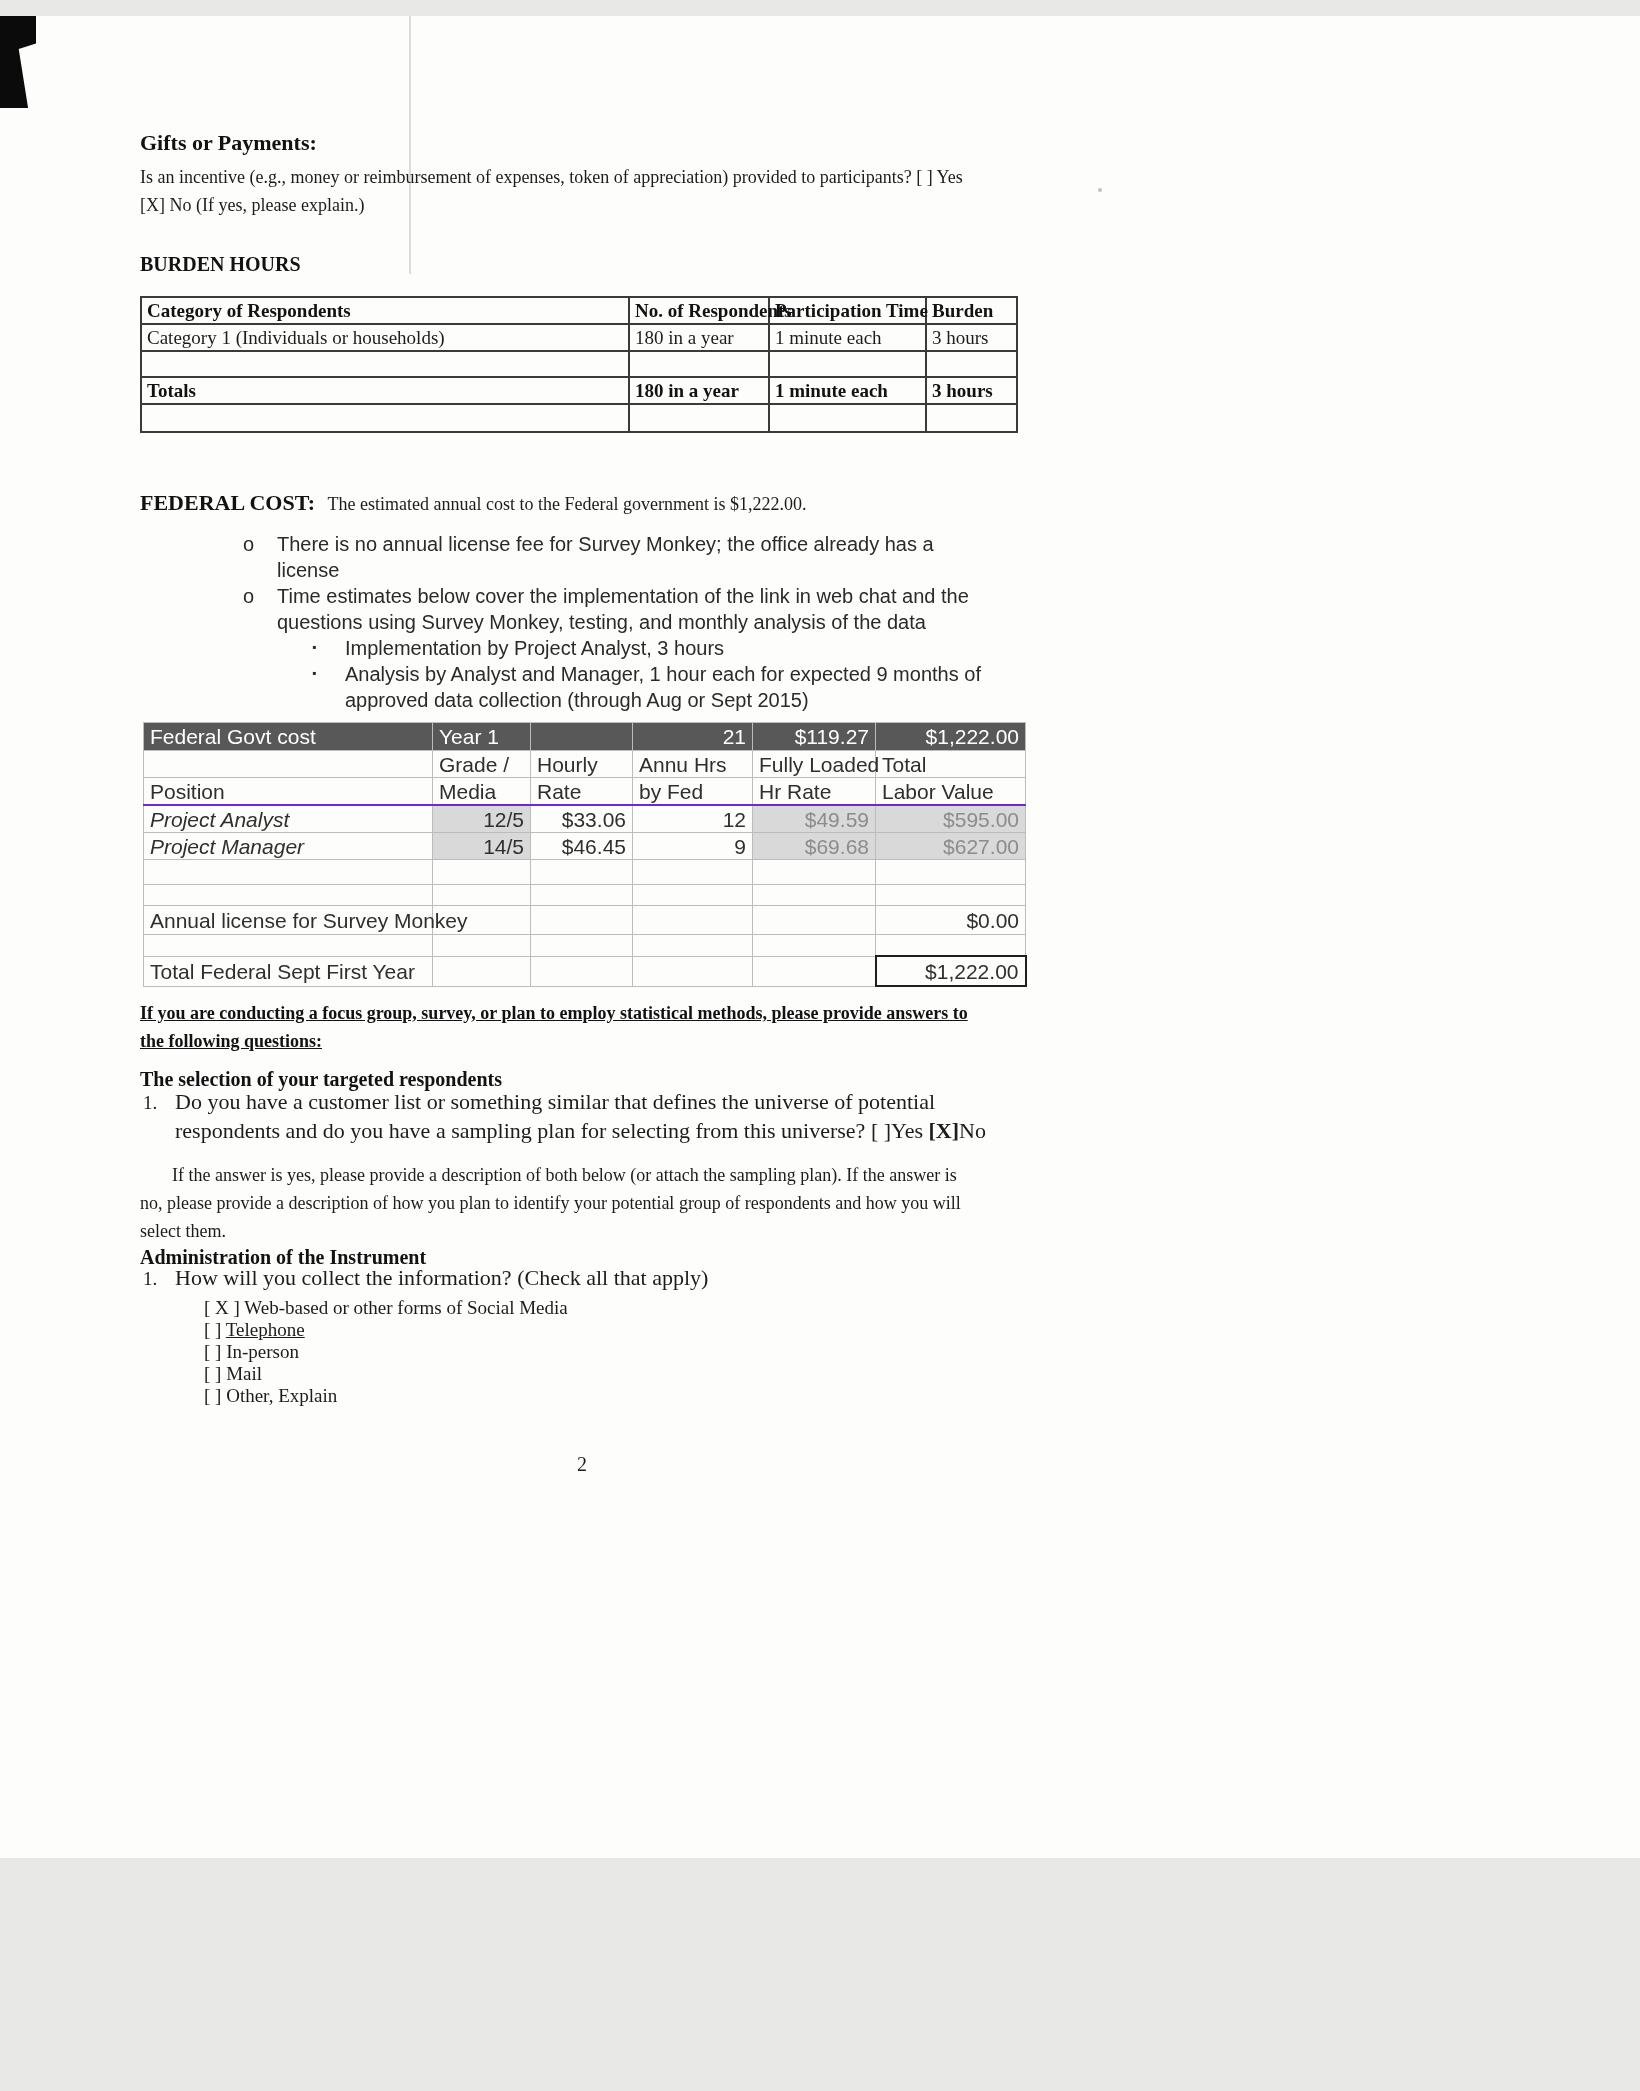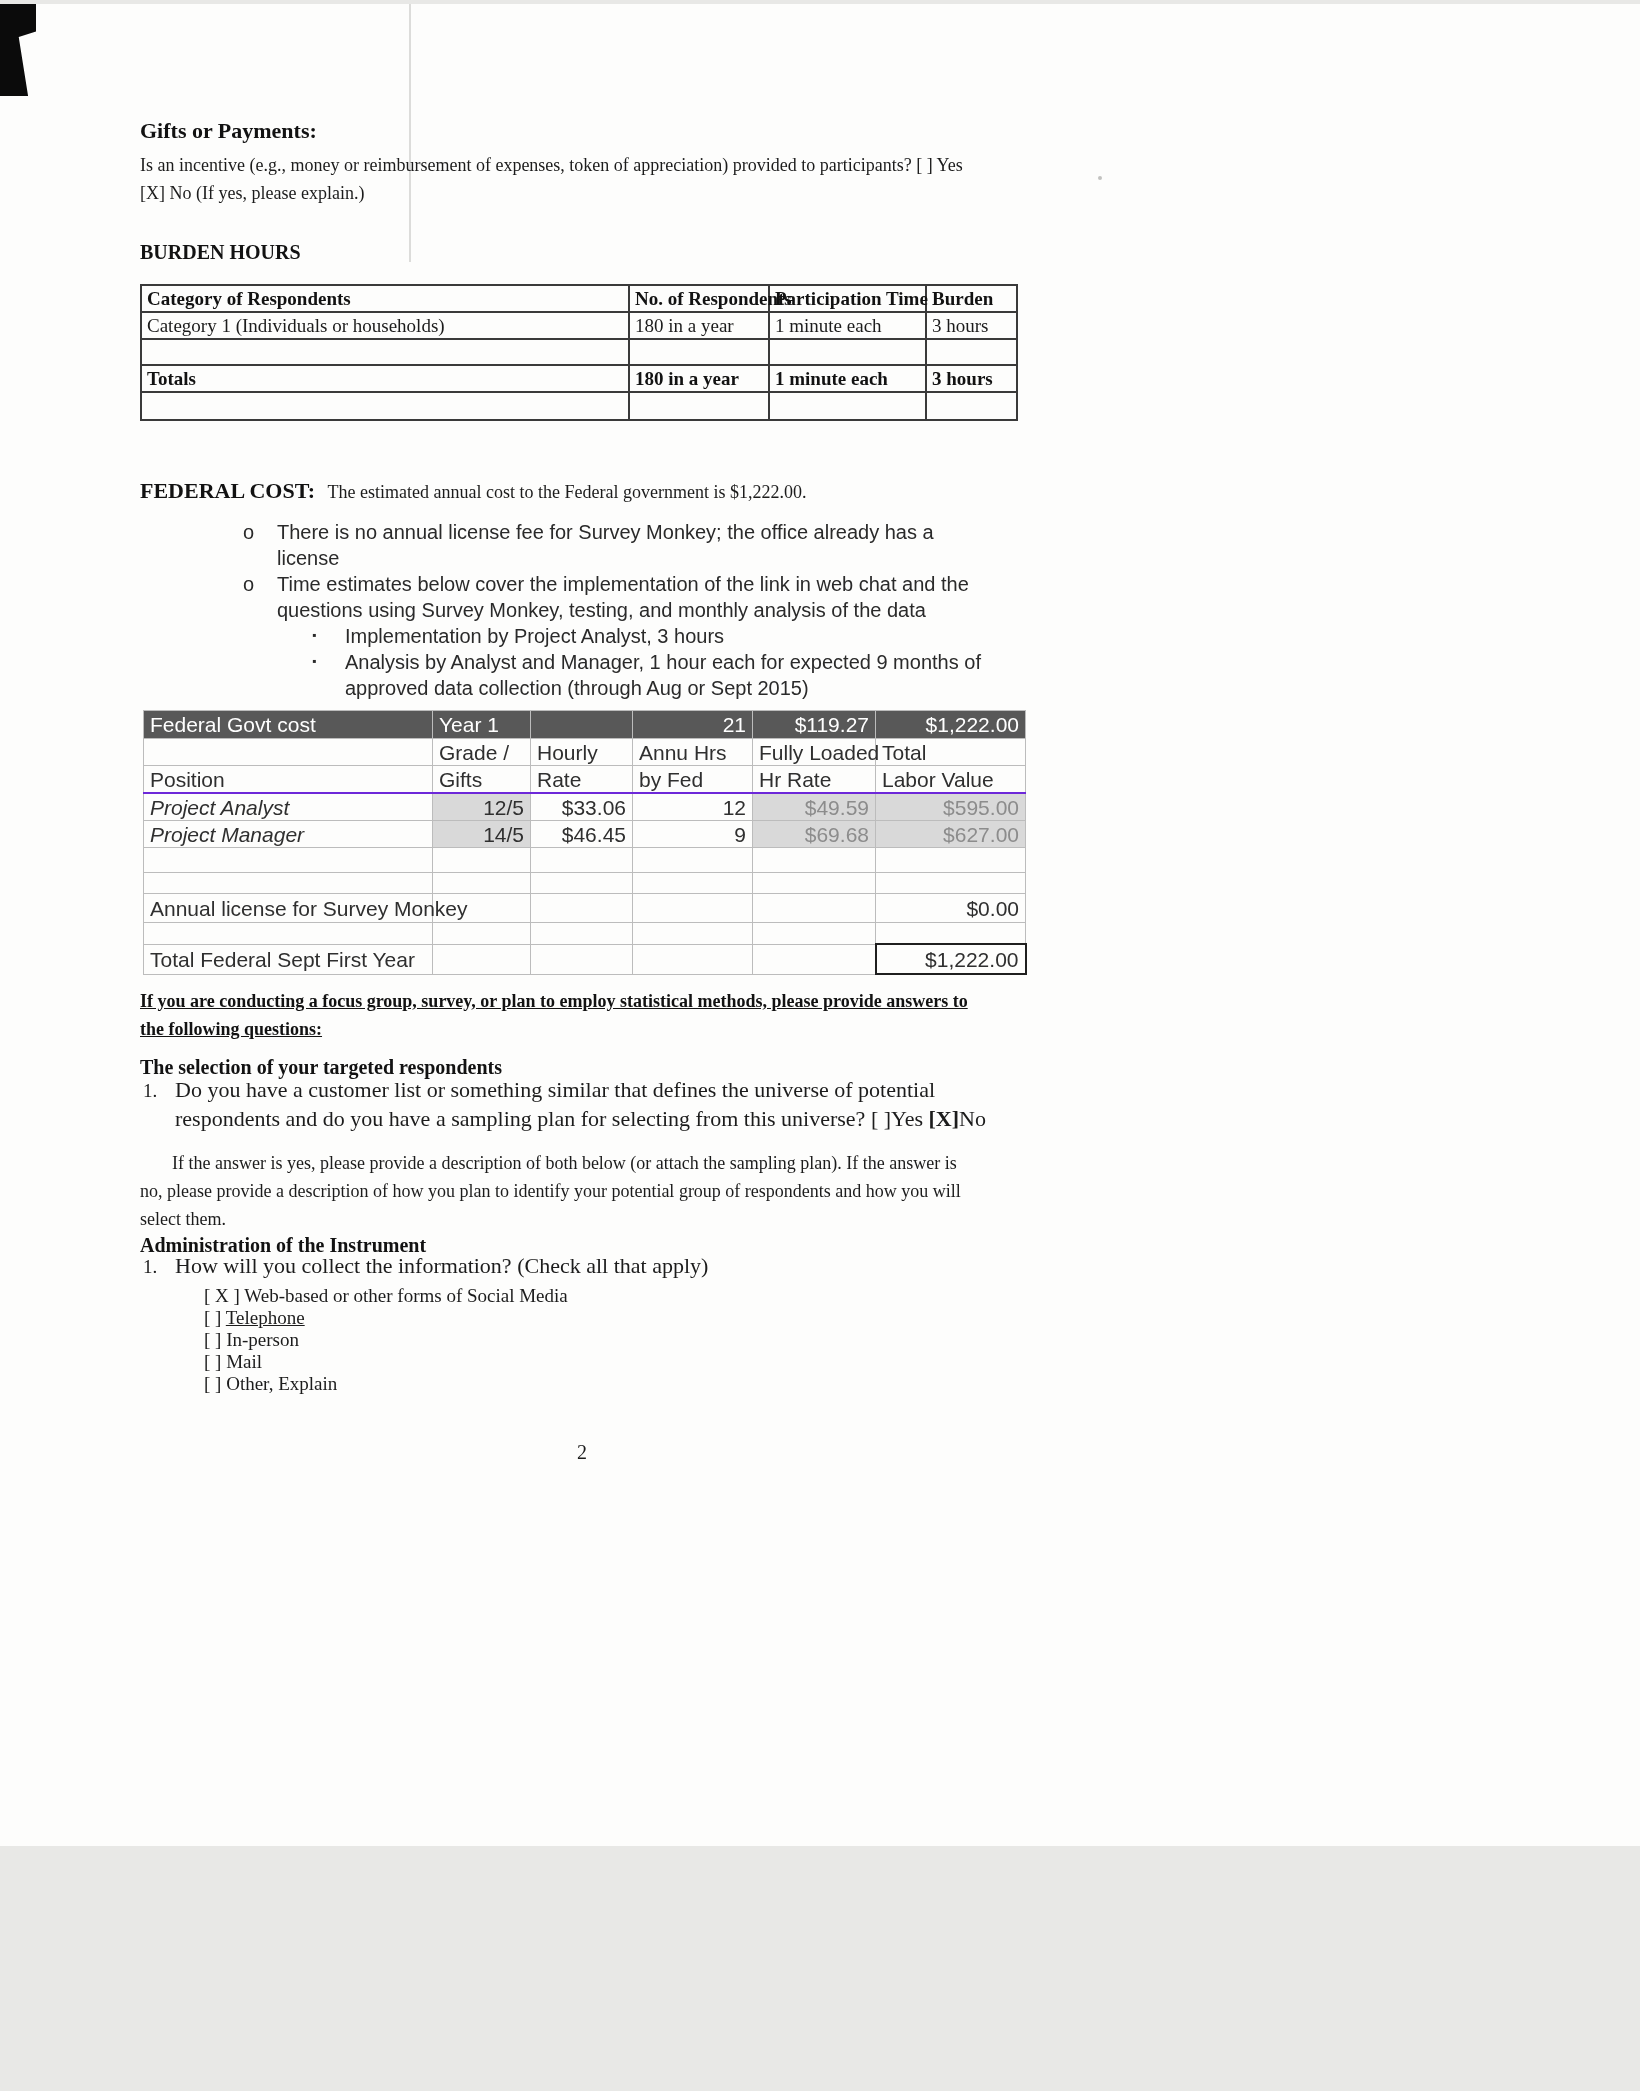--- a/index.html
+++ b/index.html
@@ -1,17 +1,17 @@
 <!DOCTYPE html>
 <html><head>
 <meta charset="utf-8">
 <style>
   html,body { margin:0; padding:0; background:#e8e8e6; }
   .page {
-    position:relative; width:1640px; height:1842px; margin:4px auto;
+    position:relative; width:1640px; height:1842px; margin:16px auto;
     background:#fdfdfc; overflow:hidden; color:#1c1c1c;
     font-family:"Liberation Serif", serif;
   }
   .abs { position:absolute; white-space:nowrap; }
 
   
   .mark-top-left { position:absolute; left:0; top:0; width:36px; height:92px; background:#0b0b0b;
     clip-path:polygon(0 0,100% 0,100% 30%,52% 36%,78% 100%,0 100%); }
   .mark-bottom-left { position:absolute; left:0; top:1986px; width:28px; height:105px; background:#0b0b0b;
     clip-path:polygon(0 0,58% 0,100% 100%,0 100%); }
@@ -178,21 +178,21 @@
     <tr>
       <td></td>
       <td>Grade /</td>
       <td>Hourly</td>
       <td>Annu Hrs</td>
       <td>Fully Loaded</td>
       <td>Total</td>
     </tr>
     <tr class="t2-head2">
       <td>Position</td>
-      <td>Gifts</td>
+      <td>Media</td>
       <td>Rate</td>
       <td>by Fed</td>
       <td>Hr Rate</td>
       <td>Labor Value</td>
     </tr>
     <tr>
       <td class="ital">Project Analyst</td>
       <td class="r gbg">12/5</td>
       <td class="r">$33.06</td>
       <td class="r">12</td>

